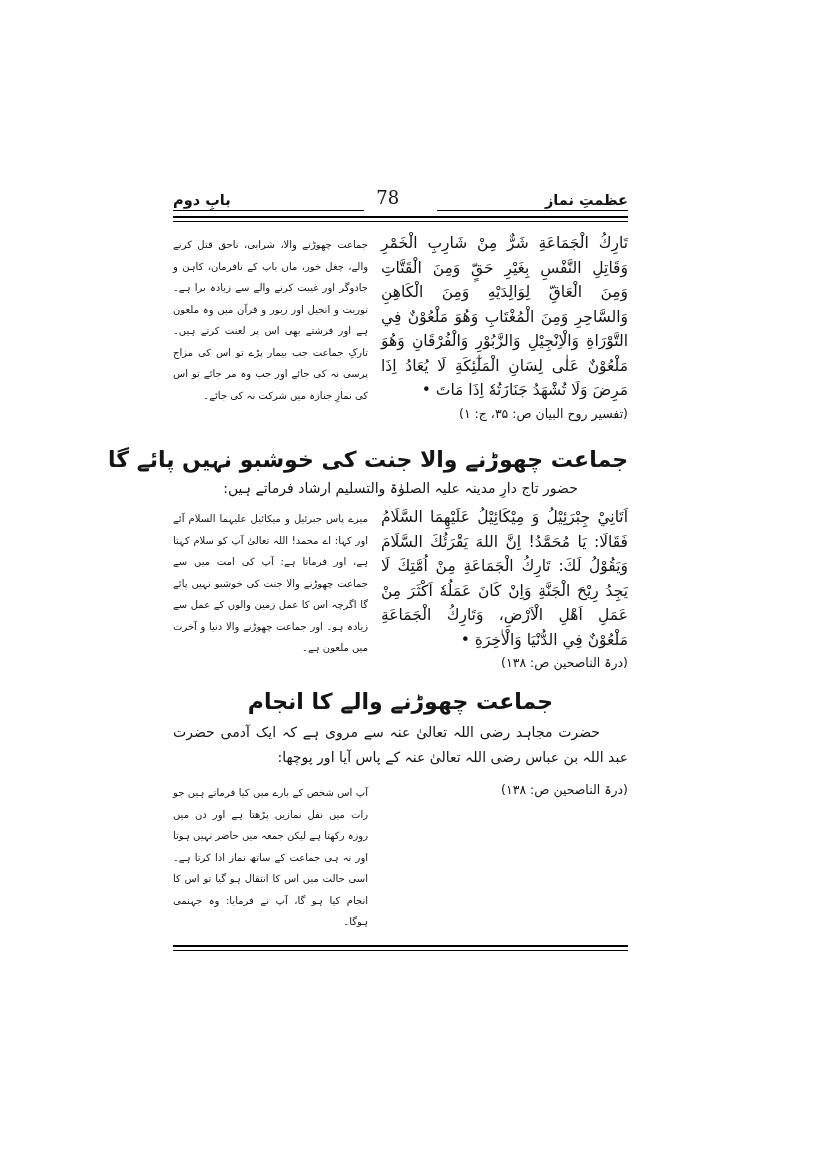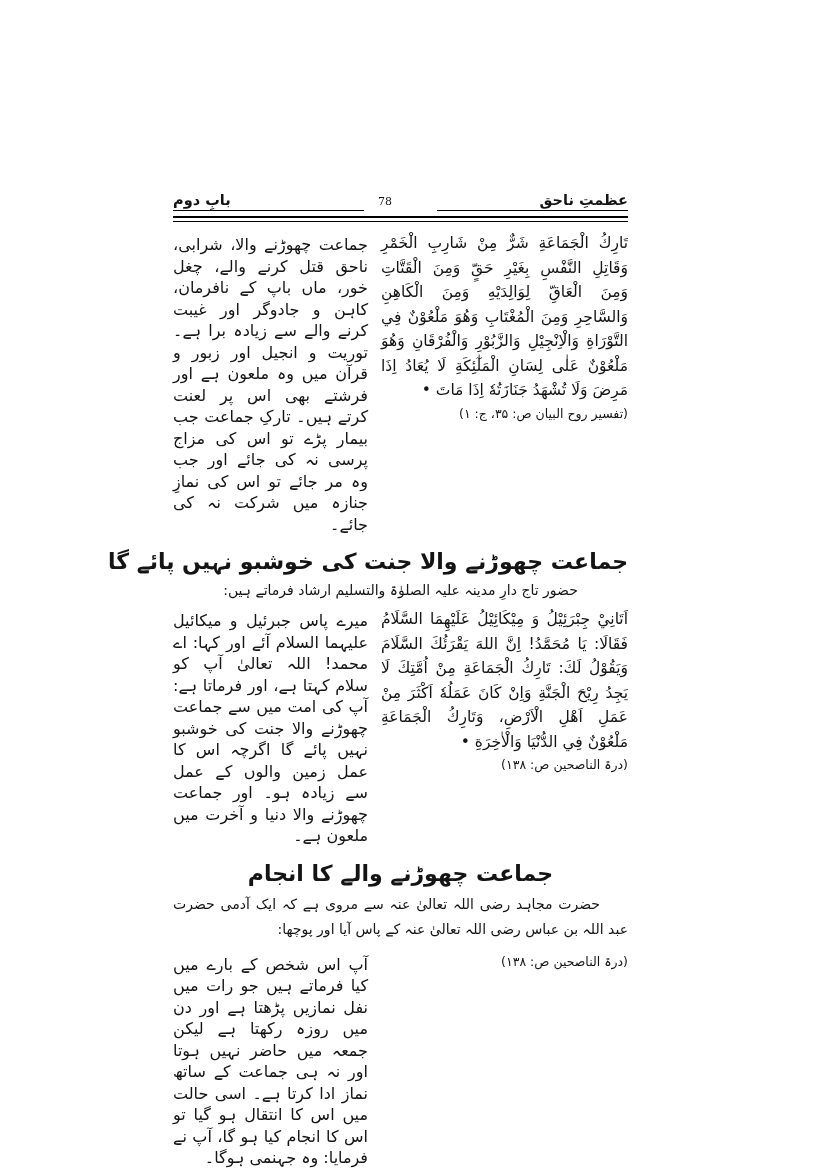--- a/index.html
+++ b/index.html
@@ -25,21 +25,21 @@
     height: 22px;
     direction: ltr;
   }
   .chapter, .booktitle {
     font-size: 14.5px;
     font-weight: bold;
     direction: rtl;
   }
   .pagenum {
     font-family: "DejaVu Serif", serif;
-    font-size: 11px;
+    font-size: 18px;
     font-weight: normal;
   }
   .hr-left  { position: absolute; left: 0;  bottom: -3px; width: 42%; border-bottom: 1.5px solid #000; }
   .hr-right { position: absolute; right: 0; bottom: -3px; width: 42%; border-bottom: 1.5px solid #000; }
   .double-rule {
     margin-top: 8px;
     height: 3px;
     border-top: 2.5px solid #000;
     border-bottom: 1.5px solid #000;
   }
@@ -66,21 +66,21 @@
   .citation {
     direction: rtl;
     text-align: right;
     font-size: 12.5px;
     margin-top: 3px;
     white-space: nowrap;
   }
   .urdu {
     direction: rtl;
     text-align: justify;
-    font-size: 16px;
+    font-size: 10px;
     line-height: 21.5px;
     padding-top: 3px;
   }
   
   .heading {
     direction: rtl;
     text-align: center;
     font-size: 22px;
     font-weight: bold;
     white-space: nowrap;
@@ -102,21 +102,21 @@
   }
 </style>
 </head>
 <body>
 
 <div class="content">
 
   <div class="header-row">
     <span class="chapter">بابِ دوم</span>
     <span class="pagenum">78</span>
-    <span class="booktitle">عظمتِ ناحق</span>
+    <span class="booktitle">عظمتِ نماز</span>
     <span class="hr-left"></span>
     <span class="hr-right"></span>
   </div>
   <div class="double-rule"></div>
 
   <div class="two-col s1">
     <div class="col-arabic">
       <div class="arabic">تَارِكُ الْجَمَاعَةِ شَرٌّ مِنْ شَارِبِ الْخَمْرِ وَقَاتِلِ النَّفْسِ بِغَيْرِ حَقٍّ وَمِنَ الْقَتَّاتِ وَمِنَ الْعَاقِّ لِوَالِدَيْهِ وَمِنَ الْكَاهِنِ وَالسَّاحِرِ وَمِنَ الْمُغْتَابِ وَهُوَ مَلْعُوْنٌ فِي التَّوْرَاةِ وَالْاِنْجِيْلِ وَالزَّبُوْرِ وَالْفُرْقَانِ وَهُوَ مَلْعُوْنٌ عَلٰى لِسَانِ الْمَلٰٓئِكَةِ لَا يُعَادُ اِذَا مَرِضَ وَلَا تُشْهَدُ جَنَازَتُهٗ اِذَا مَاتَ •</div>
       <div class="citation">(تفسیر روح البیان ص: ۳۵، ج: ۱)</div>
     </div>

